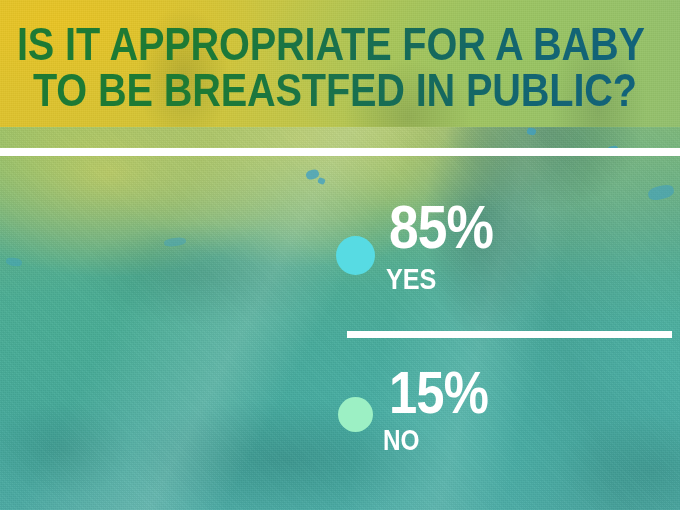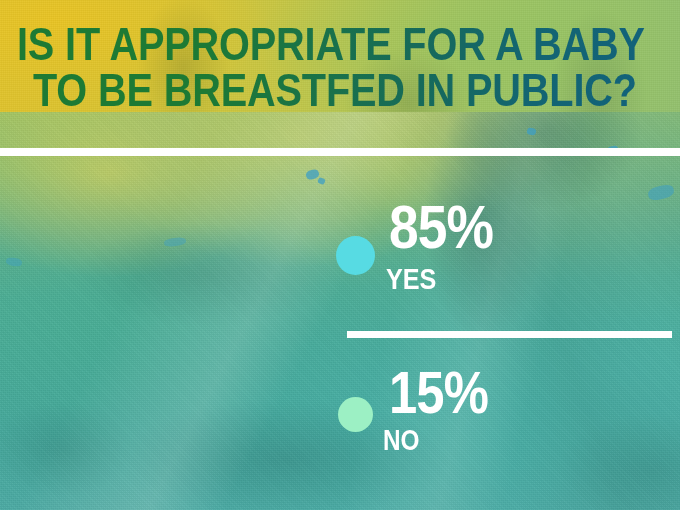--- a/index.html
+++ b/index.html
@@ -94,21 +94,21 @@
   .fleck.f4 { left: 608px; top: 146px; width: 10px; height: 6px; transform: rotate(-8deg); }
   .fleck.f5 { left: 648px; top: 186px; width: 26px; height: 13px; transform: rotate(-14deg); opacity: 0.55; }
   .fleck.f6 { left: 164px; top: 238px; width: 22px; height: 8px; transform: rotate(-7deg); opacity: 0.45; }
   .fleck.f7 { left: 6px;   top: 258px; width: 16px; height: 8px; transform: rotate(9deg);  opacity: 0.45; }
 
   
   .header {
     position: absolute;
     left: 0; top: 0;
     width: 680px;
-    height: 112px;
+    height: 127px;
     overflow: hidden;
   }
   .header-bg {
     position: absolute;
     inset: 0;
     background:
       radial-gradient(ellipse 260px 120px at 8% 18%, rgba(233,196,36,0.95) 0%, rgba(226,196,42,0.45) 55%, rgba(220,198,52,0) 82%),
       radial-gradient(ellipse 300px 150px at 75% 40%, rgba(150,196,96,0.75) 0%, rgba(150,196,96,0.25) 58%, rgba(150,196,96,0) 84%),
       linear-gradient(100deg, #e0c32c 0%, #d9c431 18%, #cfc63c 34%, #bdc74d 50%, #a9c65f 66%, #9cc469 80%, #93c070 100%);
   }

